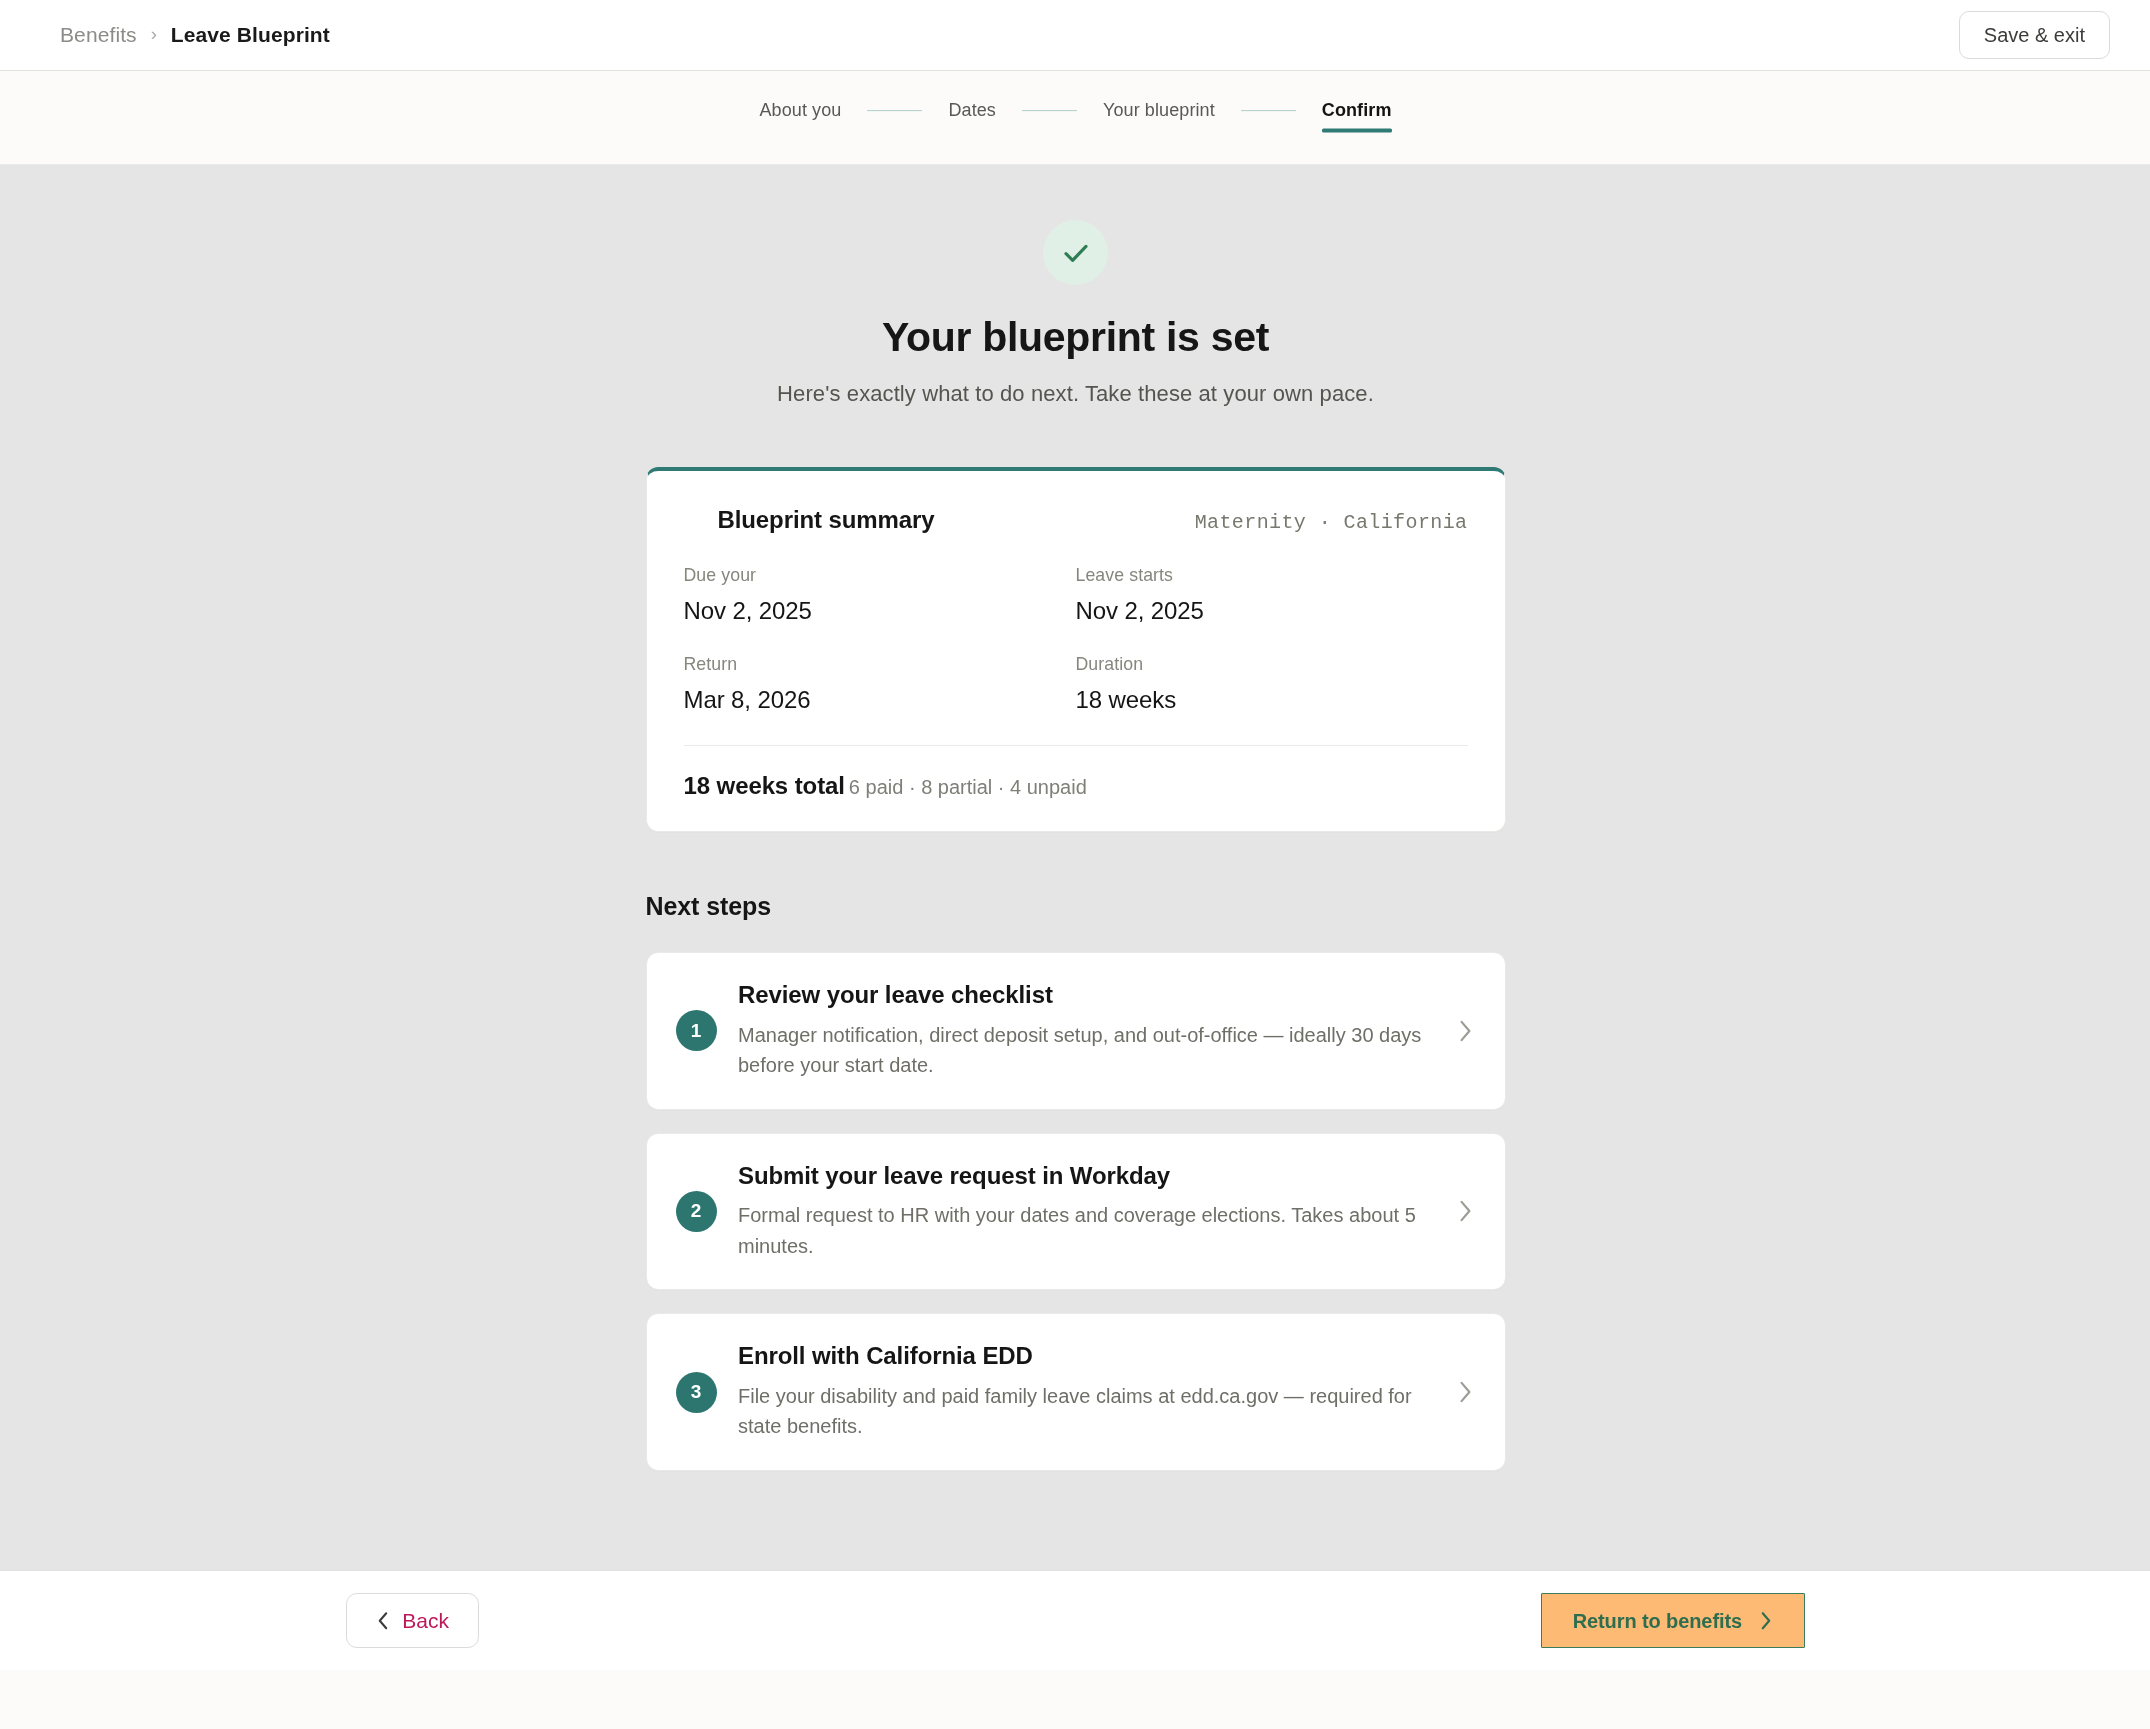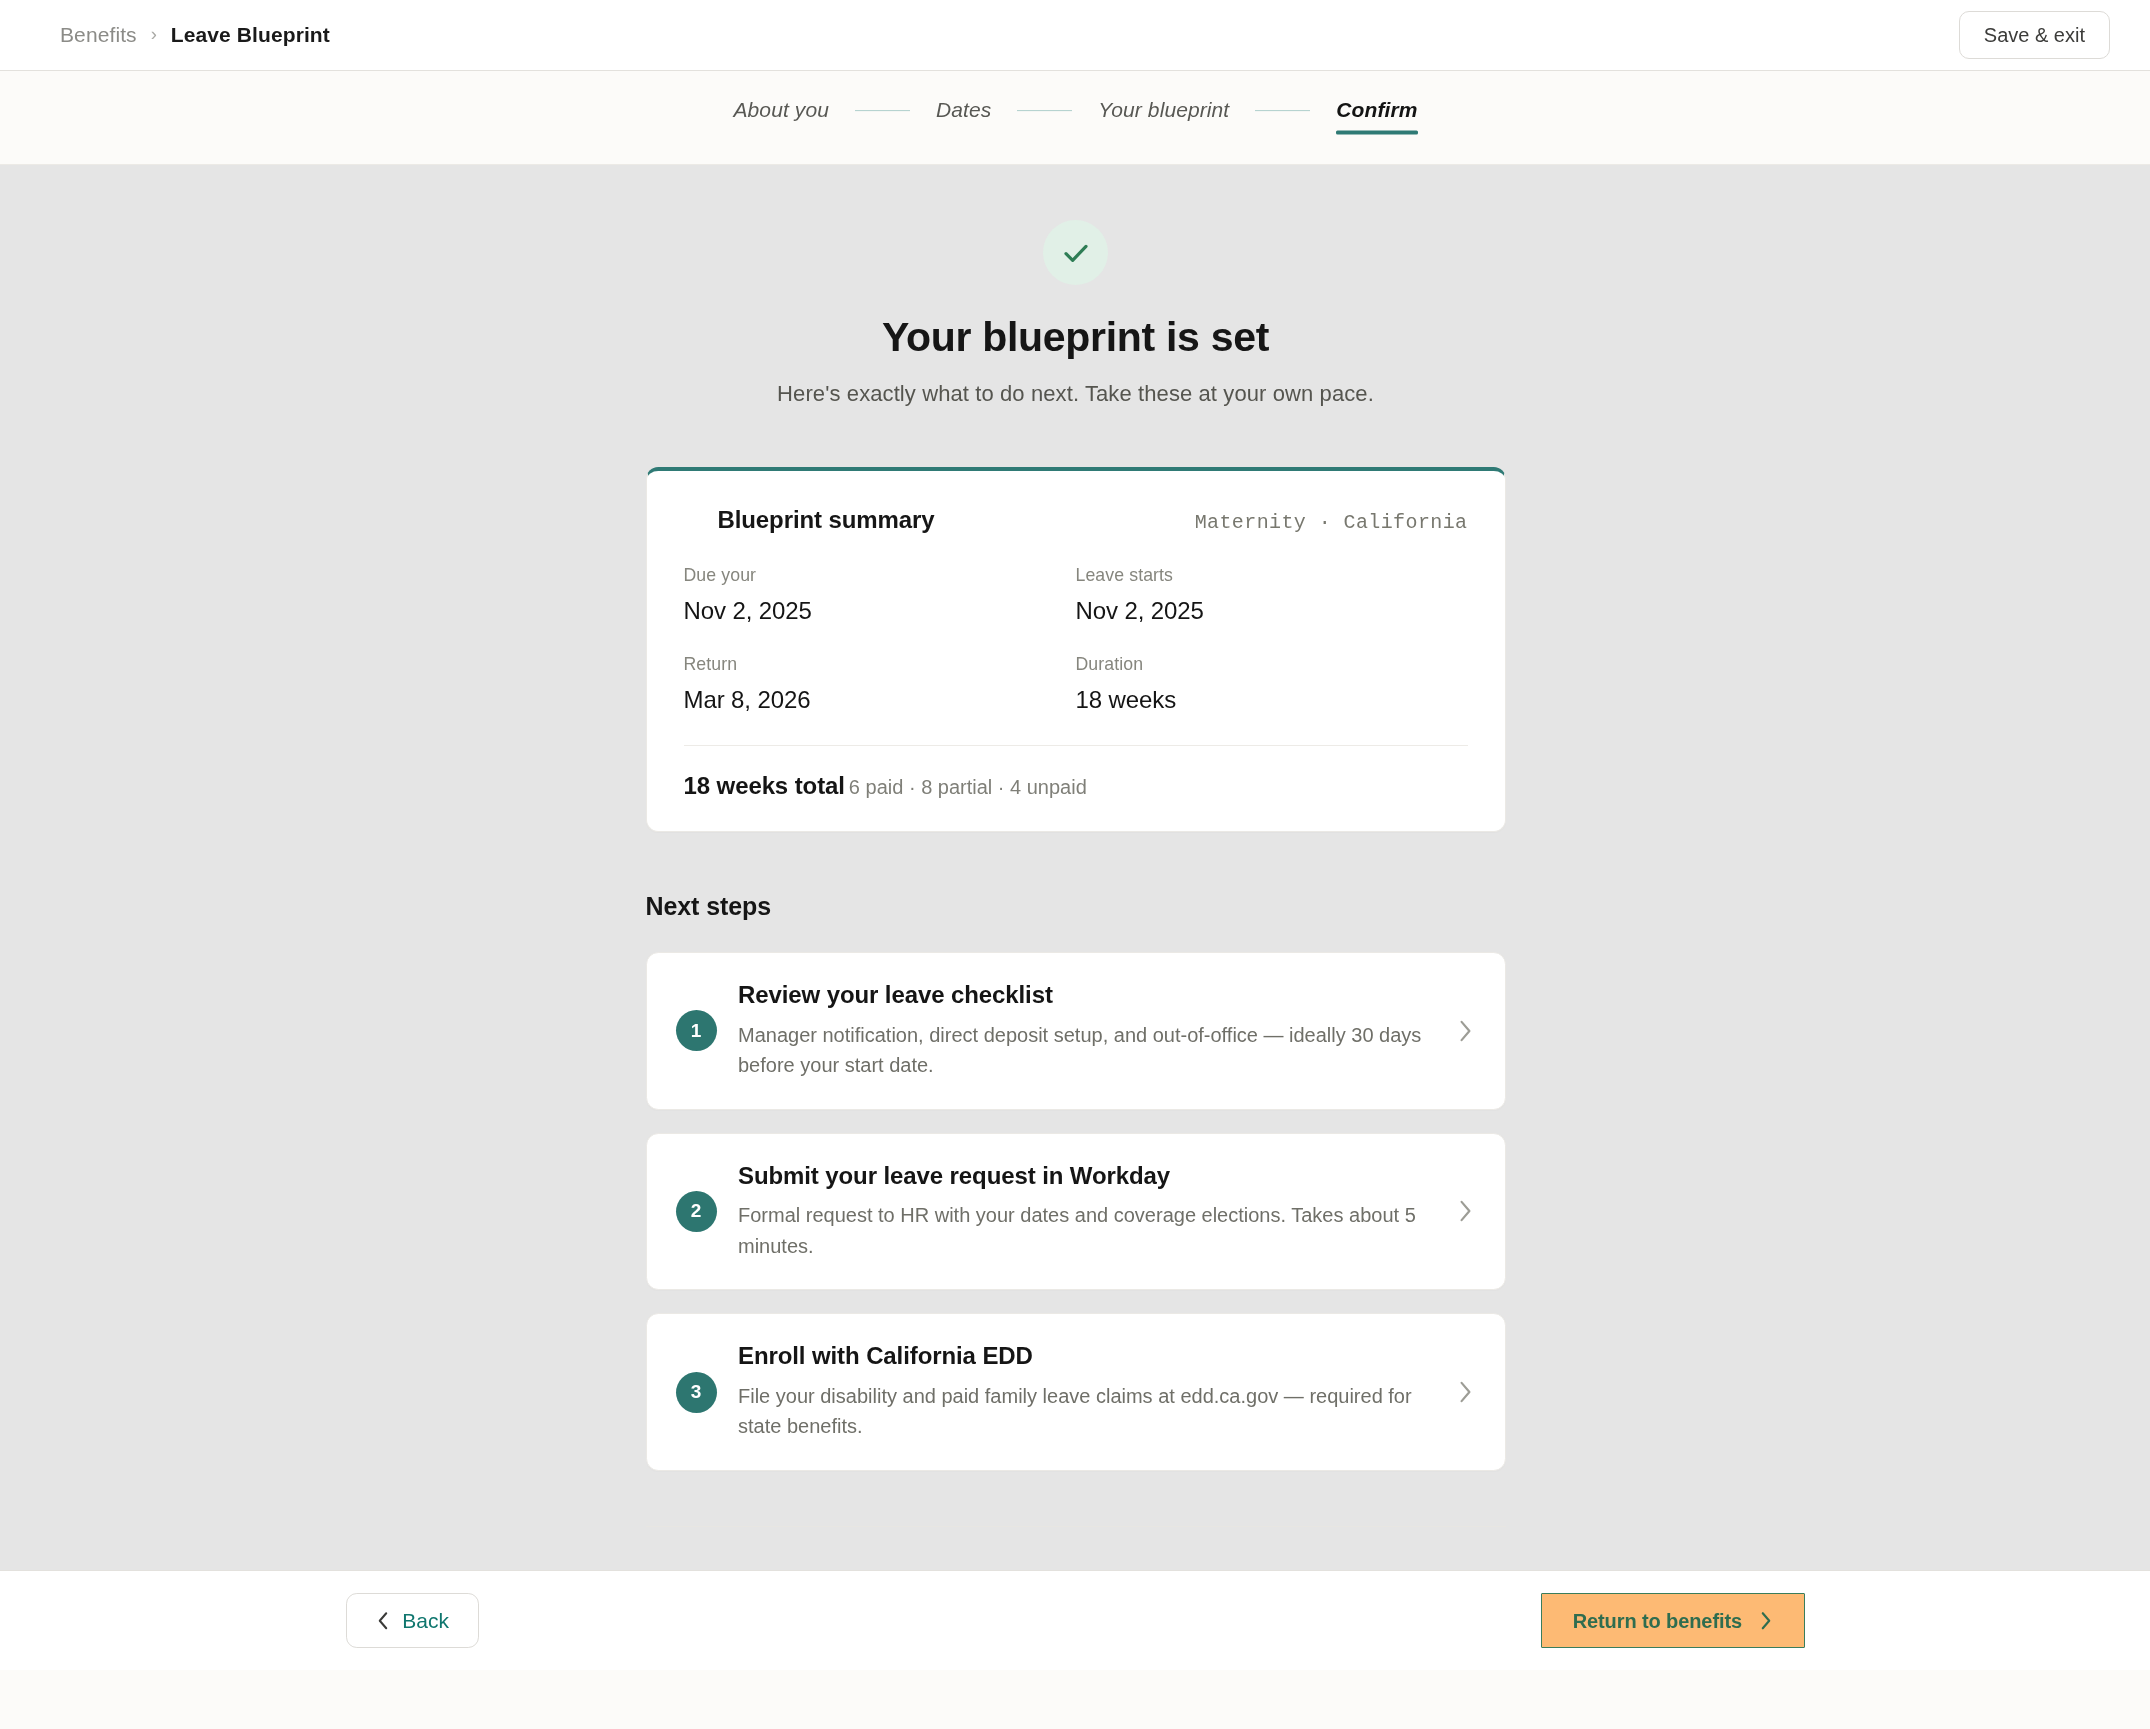--- a/index.html
+++ b/index.html
@@ -84,28 +84,27 @@
     align-items: center;
     justify-content: center;
   }
   .stepper {
     display: flex;
     align-items: center;
     gap: 0px;
     transform: translateY(-1.5px);
   }
   .step {
-    font-size: 21px;
+    font-size: 18px;
     color: #585854;
     letter-spacing: 0.1px;
     position: relative;
     padding-bottom: 12.3px;
     white-space: nowrap;
     cursor: pointer;
-    font-style: italic;
   }
   .step.active {
     color: #141414;
     font-weight: 700;
   }
   .step.active::after {
     content: "";
     position: absolute;
     left: 0; right: 0;
     bottom: 0;
@@ -343,21 +342,21 @@
   }
   .btn-back {
     display: inline-flex;
     align-items: center;
     gap: 12.3px;
     border: 1.5px solid #dddbd7;
     background: #ffffff;
     border-radius: 10.8px;
     font-family: "Liberation Sans", sans-serif;
     font-size: 21px;
-    color: #0f766e;
+    color: #be185d;
     padding: 15.4px 29px;
     cursor: pointer;
     line-height: 1;
   }
   .btn-primary {
     display: inline-flex;
     align-items: center;
     gap: 17px;
     border: 1.5px solid #3a7d5c;
     background: #fdba74;

